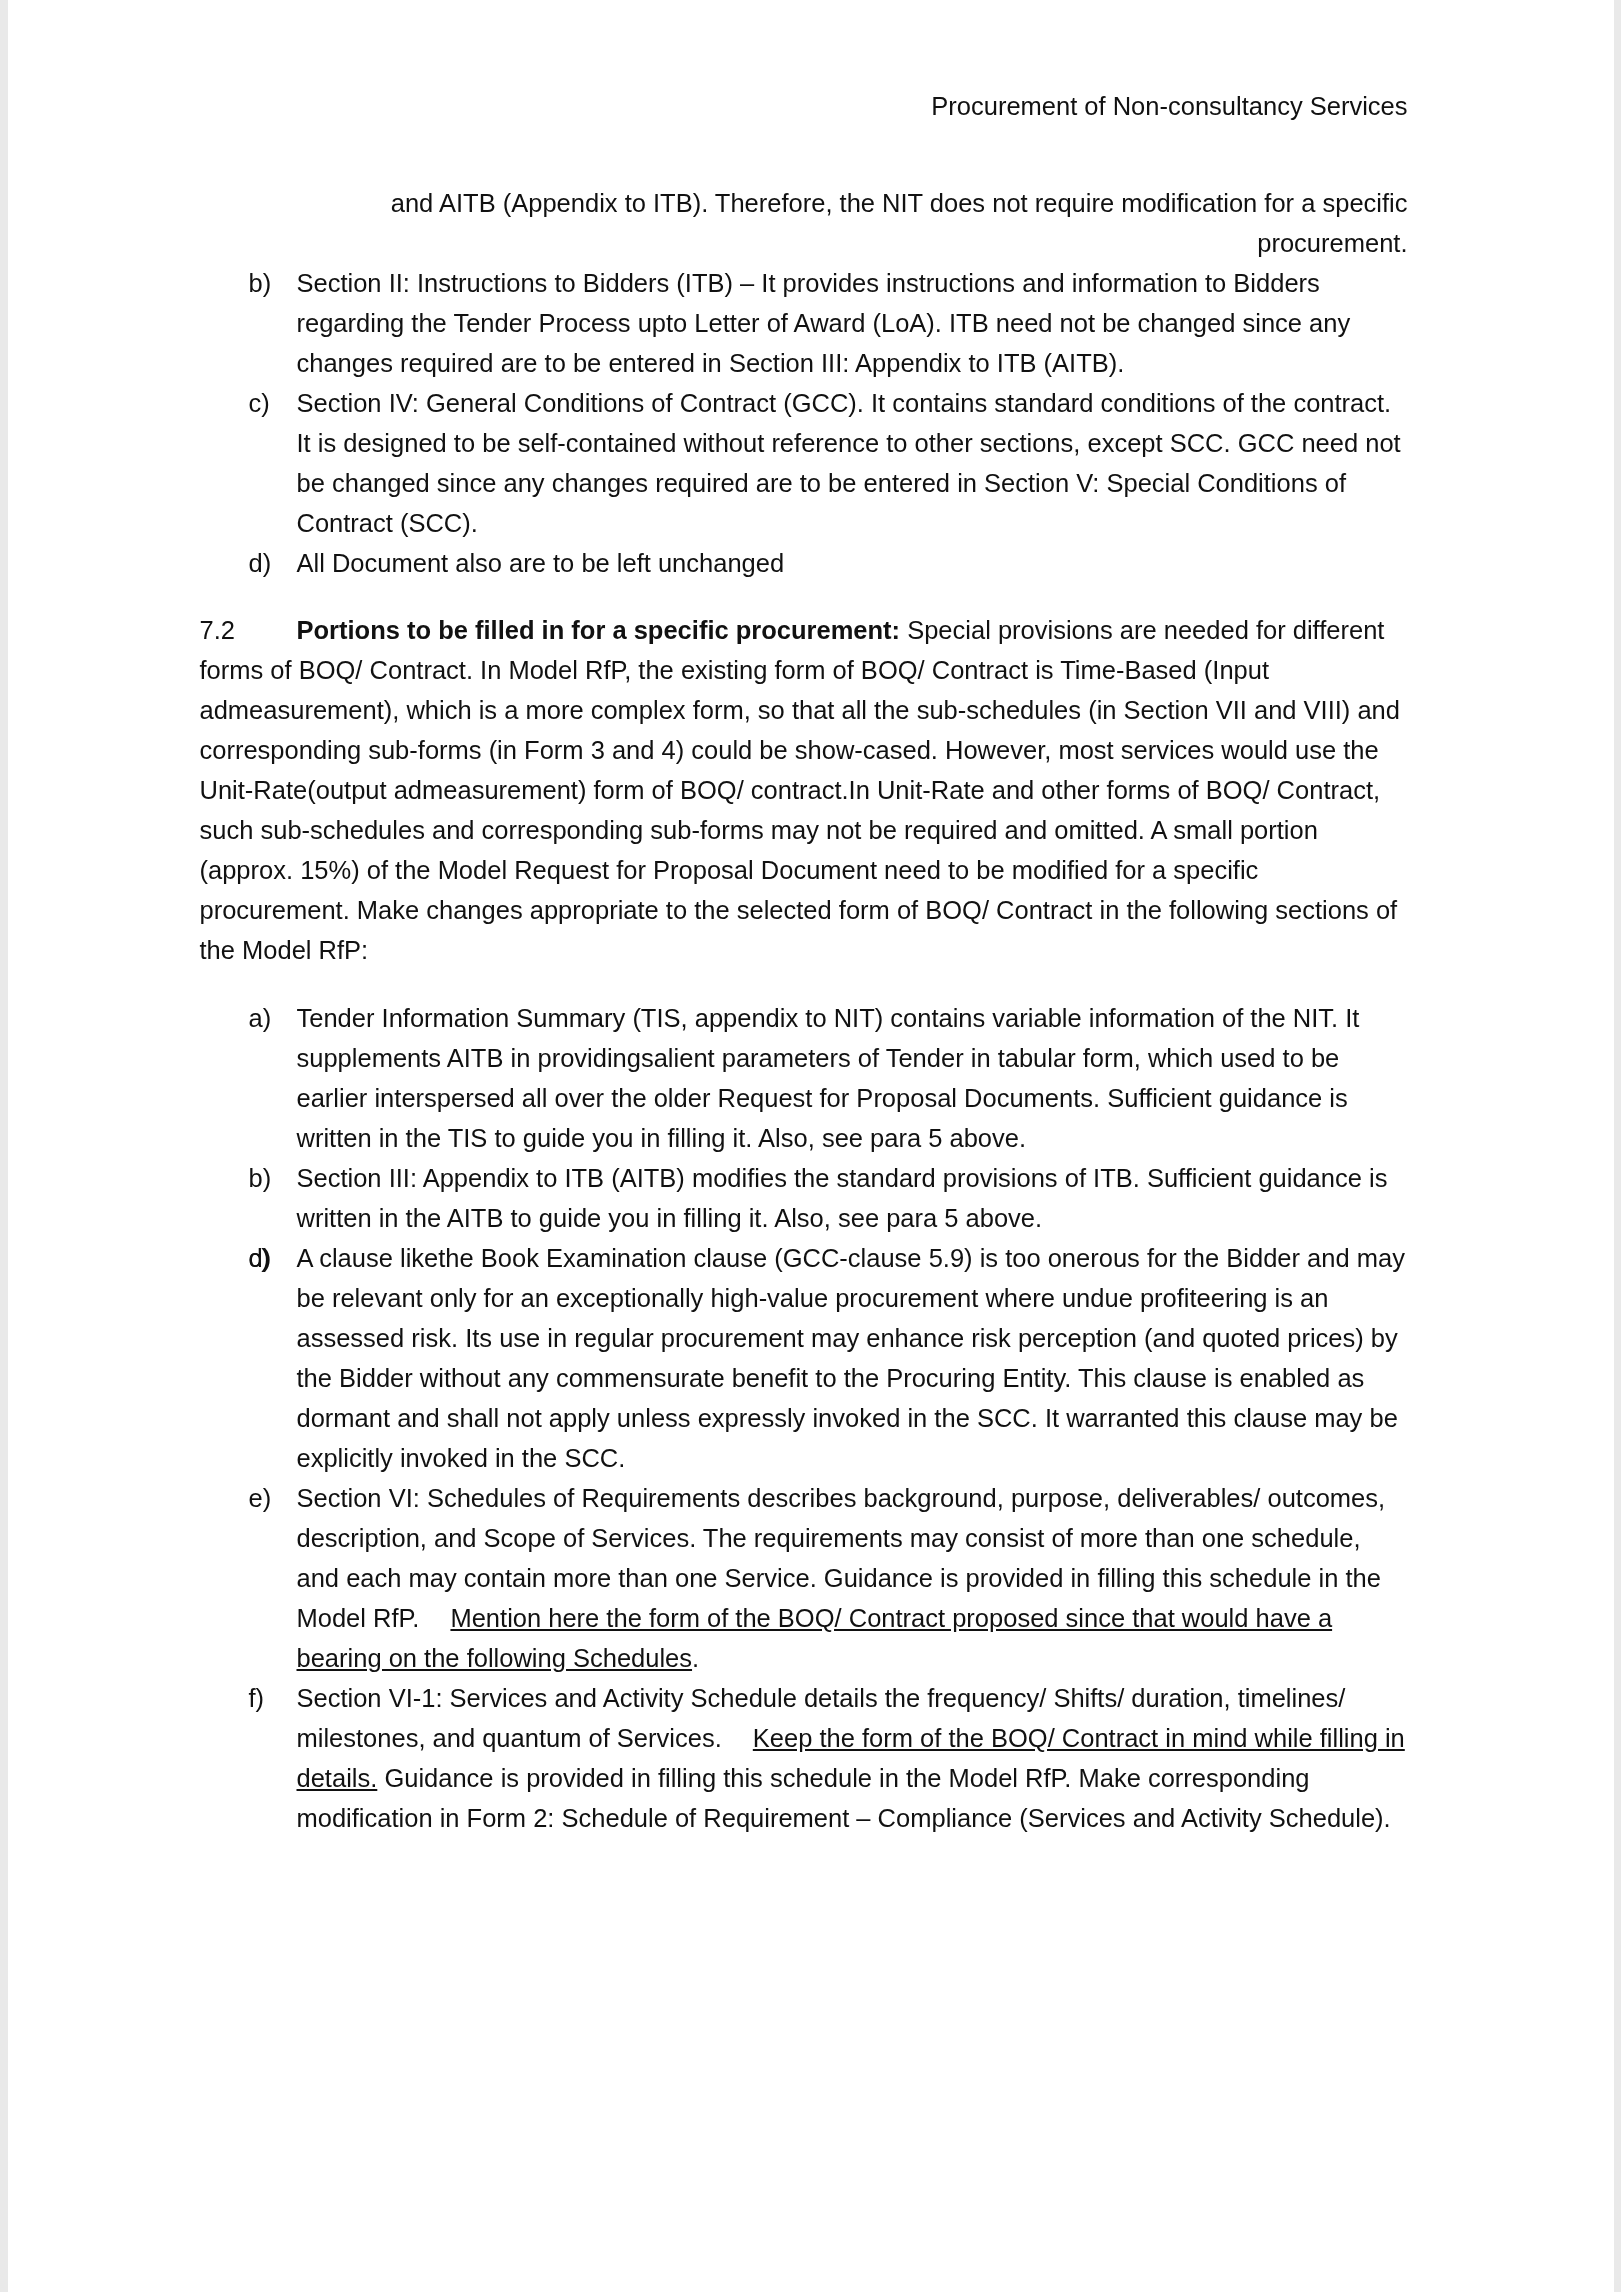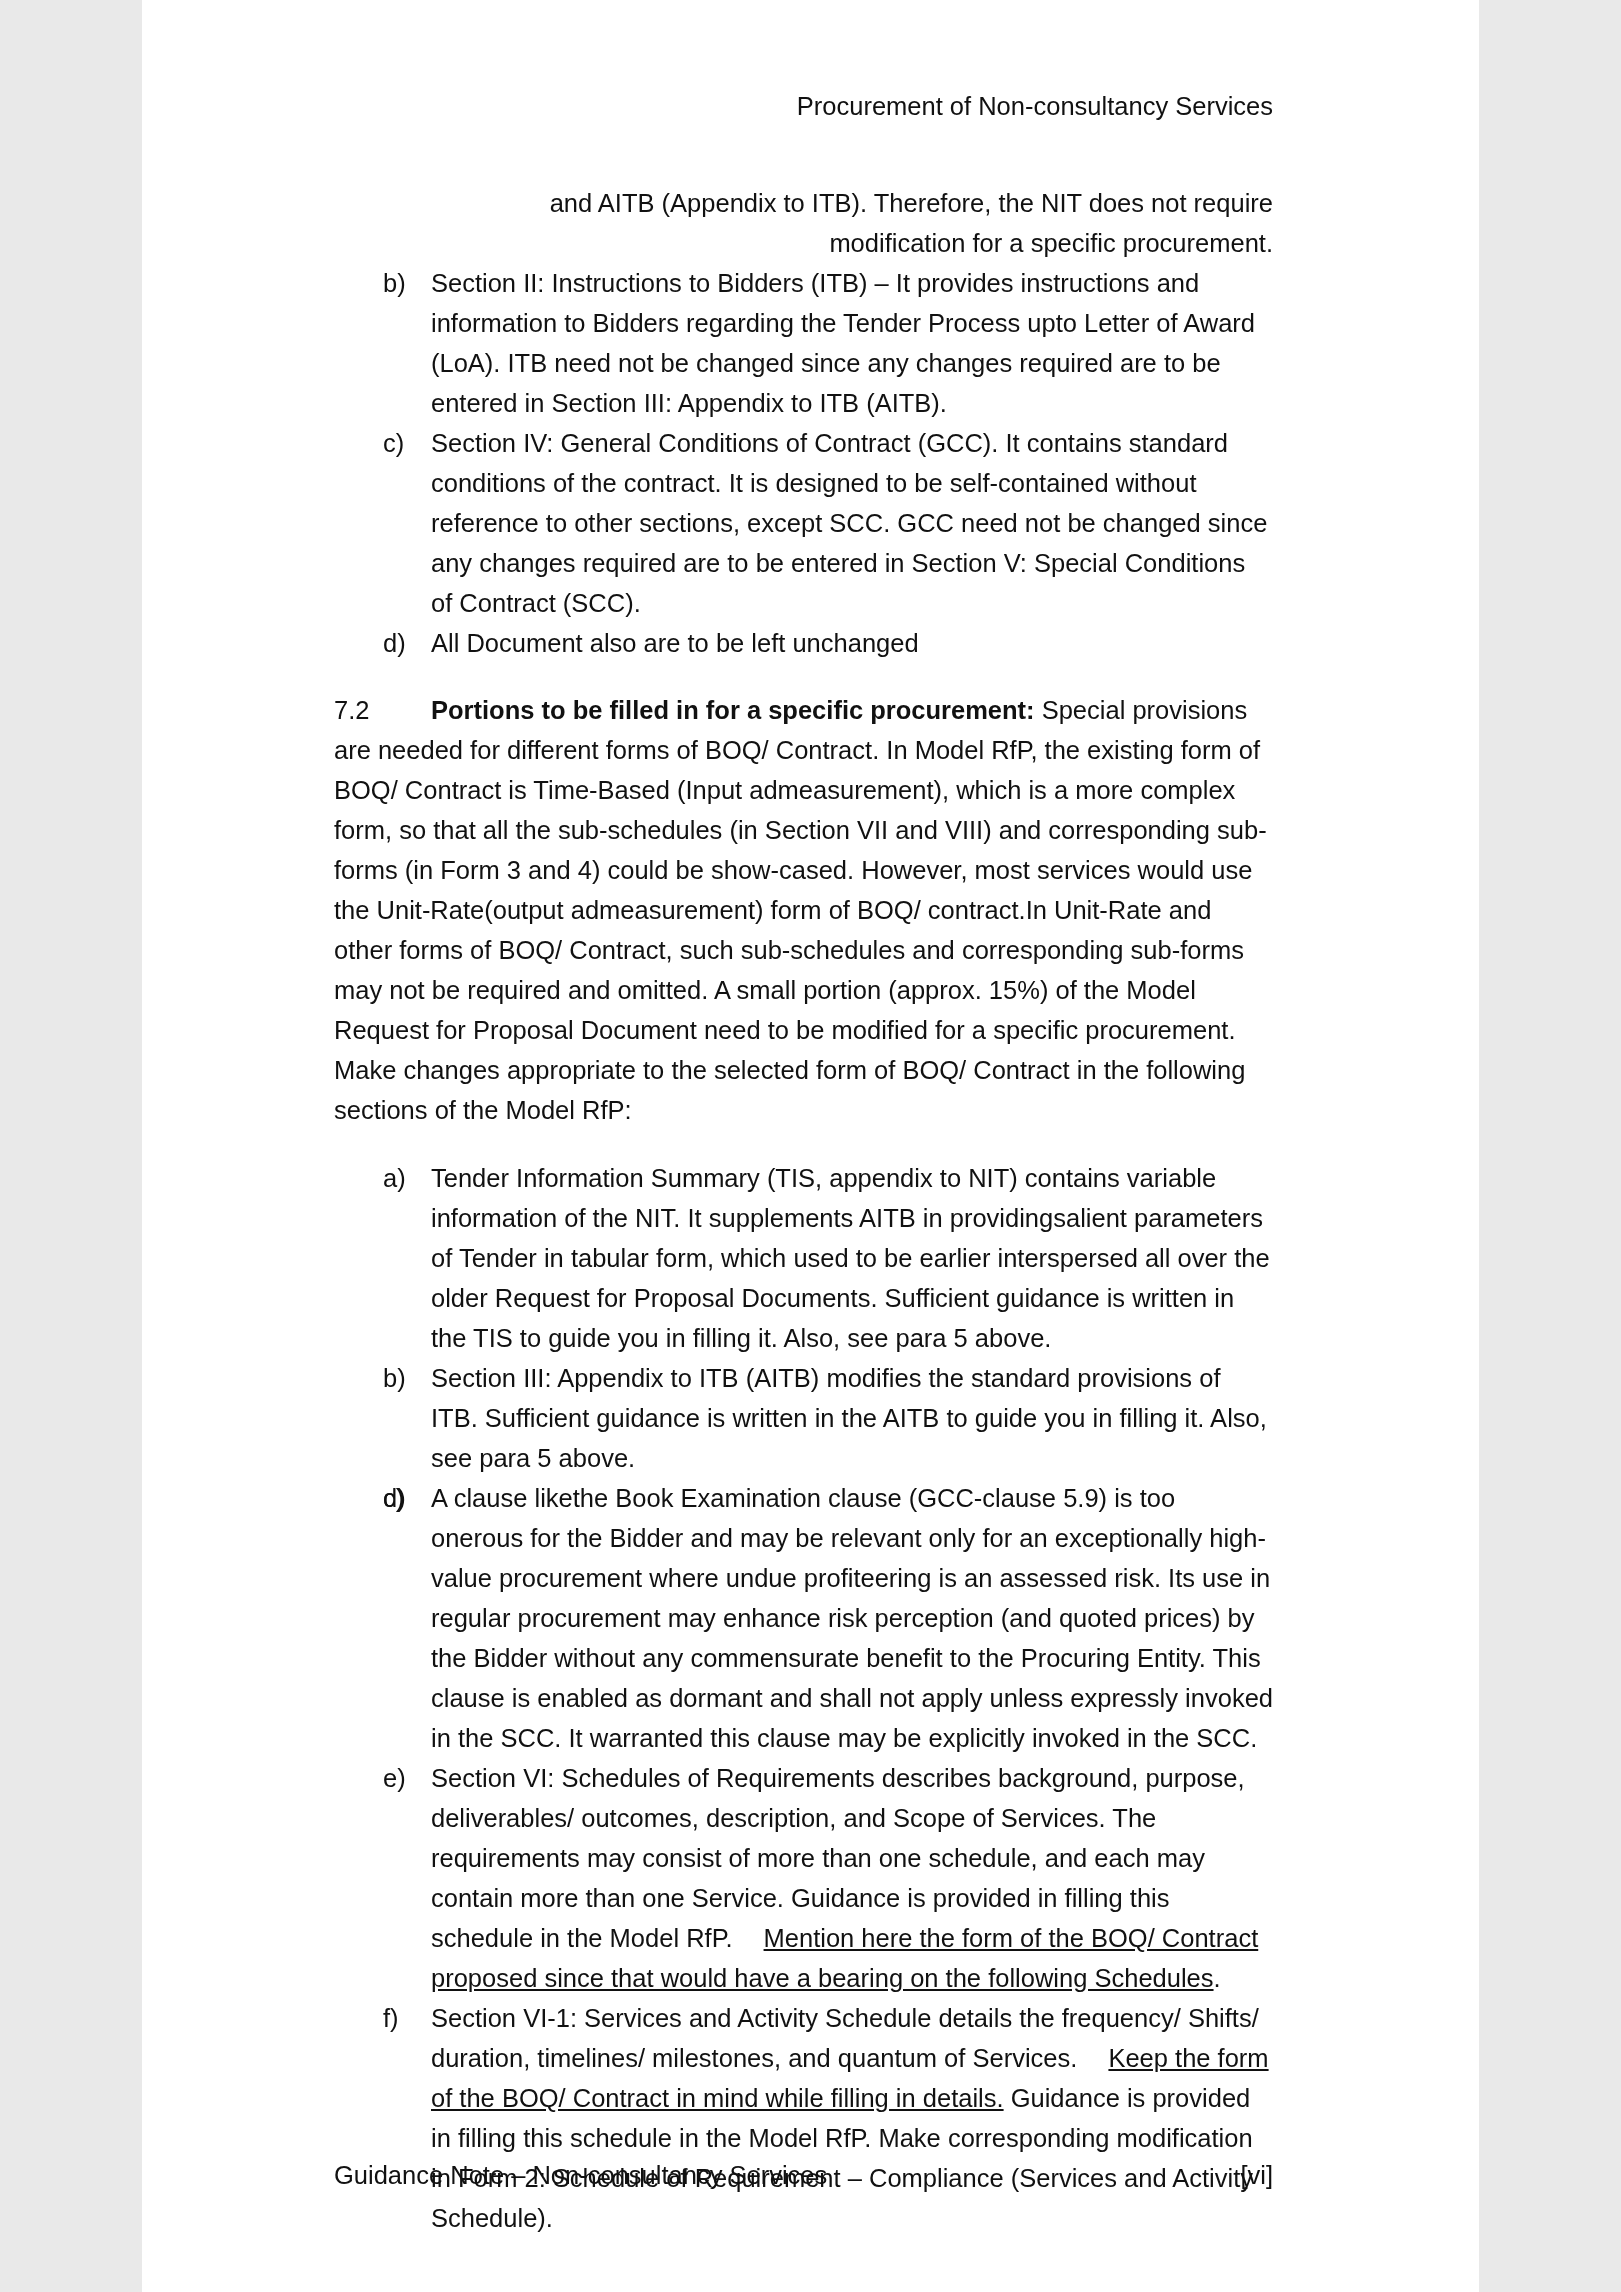--- a/index.html
+++ b/index.html
@@ -3,21 +3,21 @@
 <meta charset="utf-8">
 <style>
   * { margin: 0; padding: 0; box-sizing: border-box; }
   html, body { background: #e9e9e9; }
   body {
     font-family: "Liberation Sans", "DejaVu Sans", sans-serif;
     -webkit-font-smoothing: antialiased;
   }
   .page {
     position: relative;
-    width: 1337px;
+    width: 1606px;
     height: 2293px;
     margin: 0 auto;
     background: #ffffff;
     color: #111111;
     font-size: 25.5px;
     line-height: 40px;
     overflow: hidden;
   }
   .content {
     padding: 86px 206px 0 192px;
@@ -104,18 +104,14 @@
         <span><span>Section VI: Schedules of Requirements describes background, purpose, deliverables/ outcomes, description, and Scope of Services. The requirements may consist of more than one schedule, and each may contain more than one Service. Guidance is provided in filling this schedule in the Model RfP. </span><span class="u">Mention here the form of the BOQ/ Contract proposed since that would have a bearing on the following Schedules</span><span>.</span></span>
       </div>
       <div class="li">
         <span class="marker">f)</span>
         <span><span>Section VI-1: Services and Activity Schedule details the frequency/ Shifts/ duration, timelines/ milestones, and quantum of Services. </span><span class="u">Keep the form of the BOQ/ Contract in mind while filling in details.</span><span> Guidance is provided in filling this schedule in the Model RfP. Make corresponding modification in Form 2: Schedule of Requirement – Compliance (Services and Activity Schedule).</span></span>
       </div>
     </div>
 
   </div>
 
-  <div class="footer">
-    <span>Guidance Note – Non-consultancy Services</span>
-    <span>[vi]</span>
-  </div>
 </div>
 
 
 </body></html>

